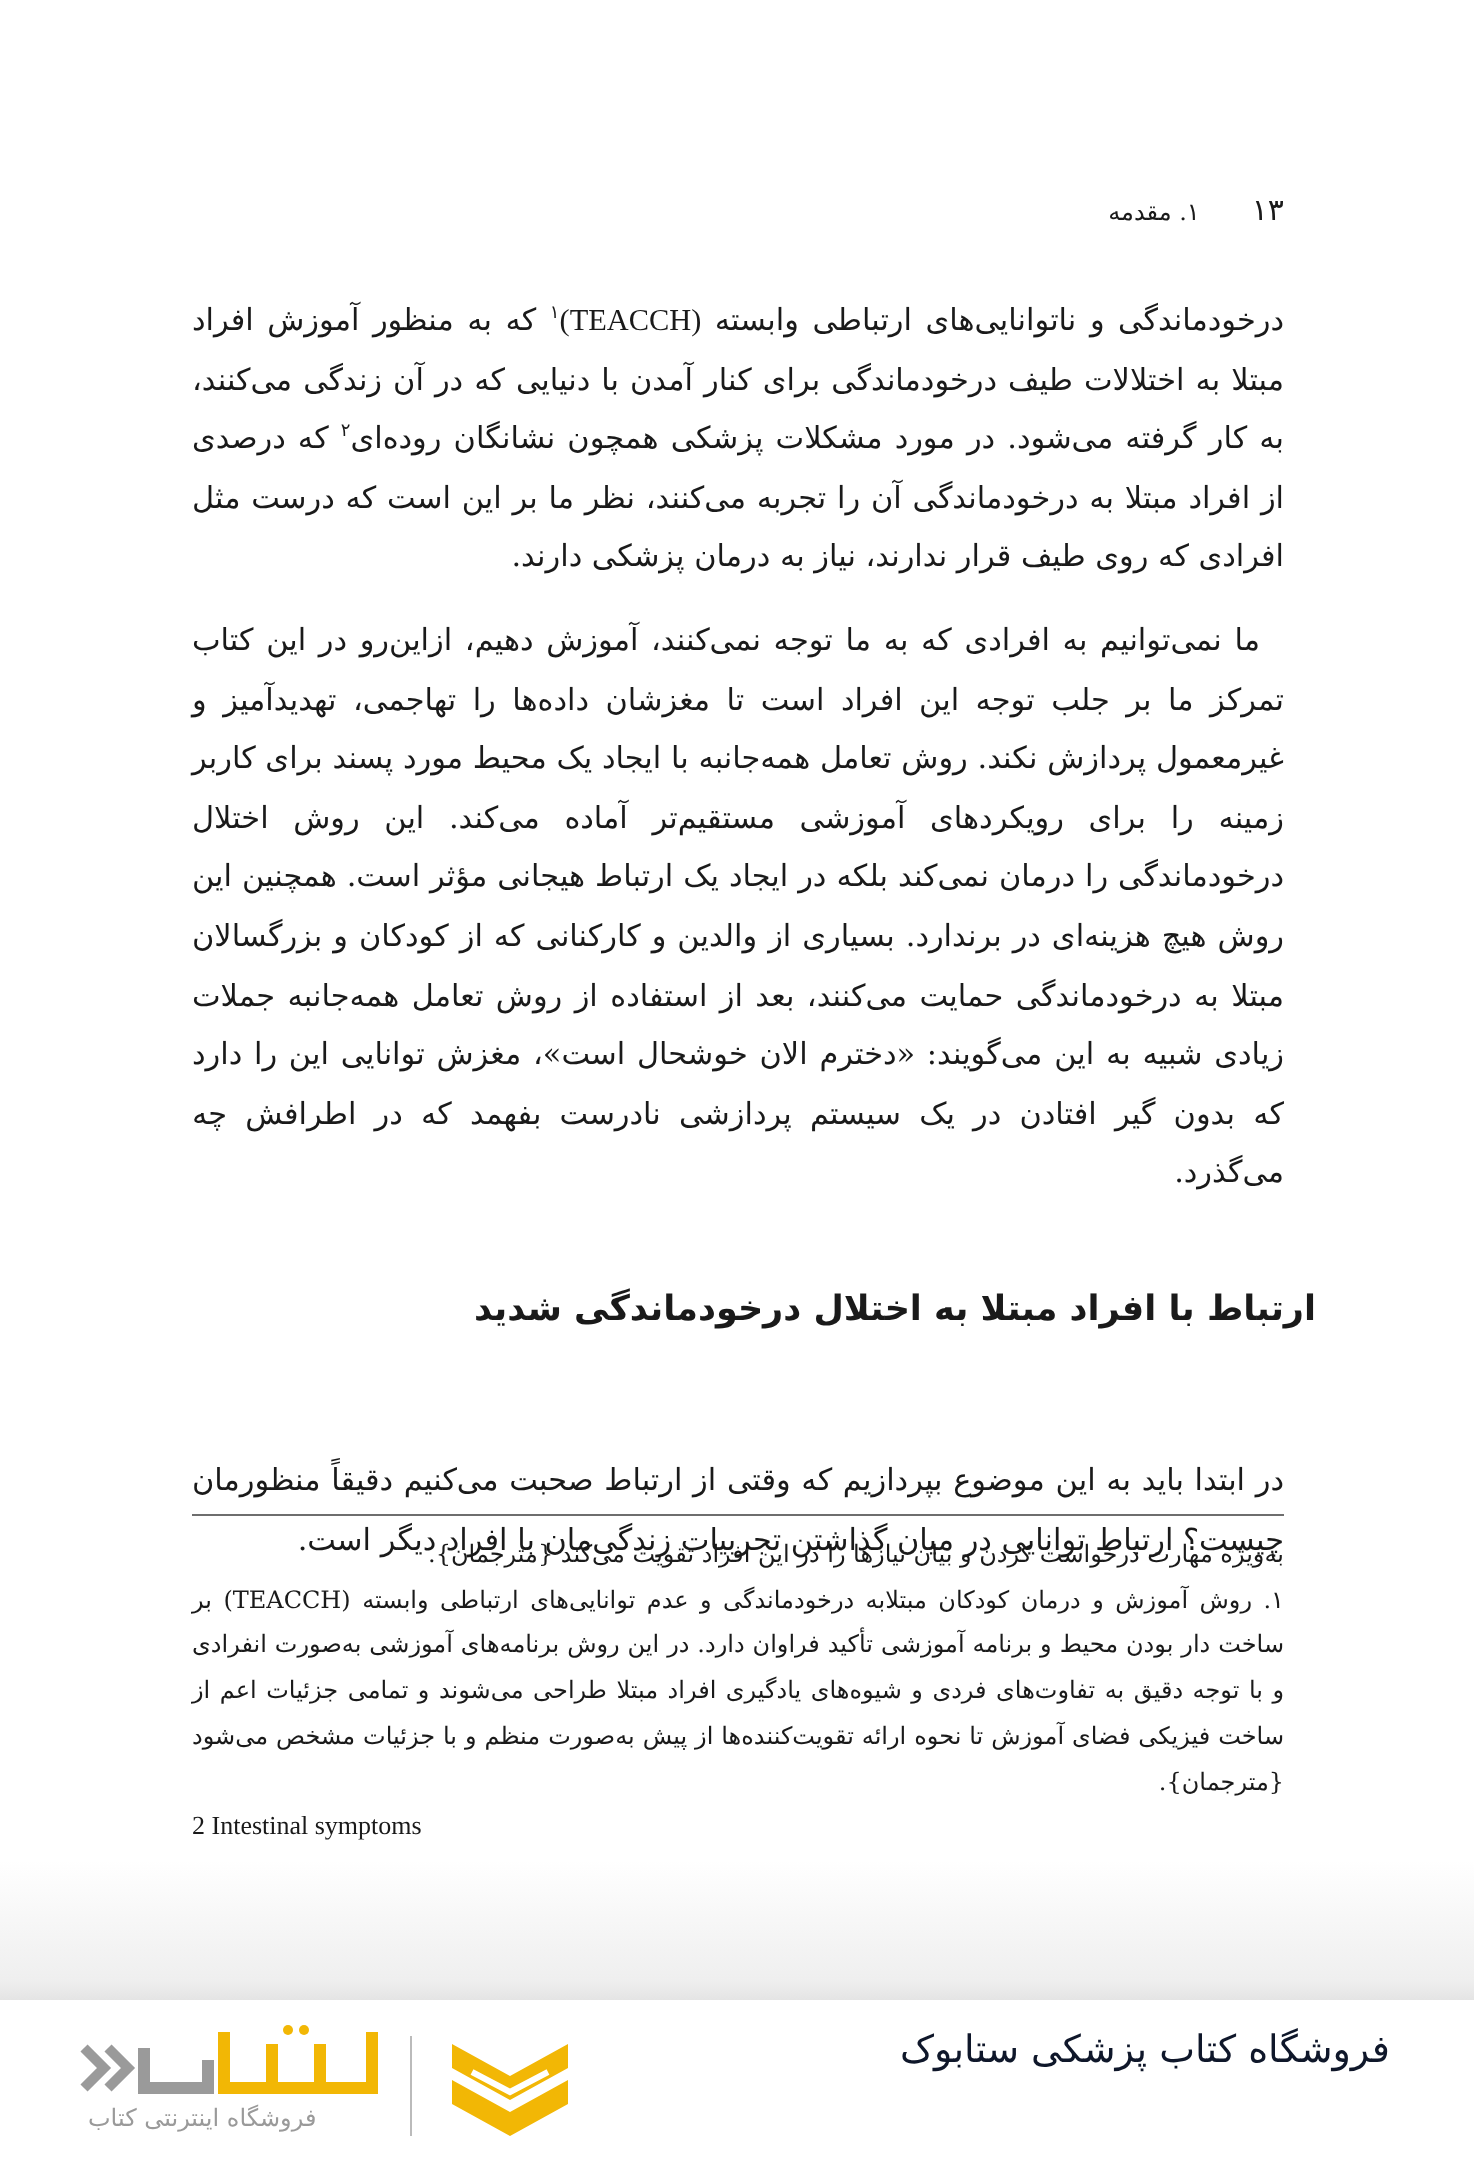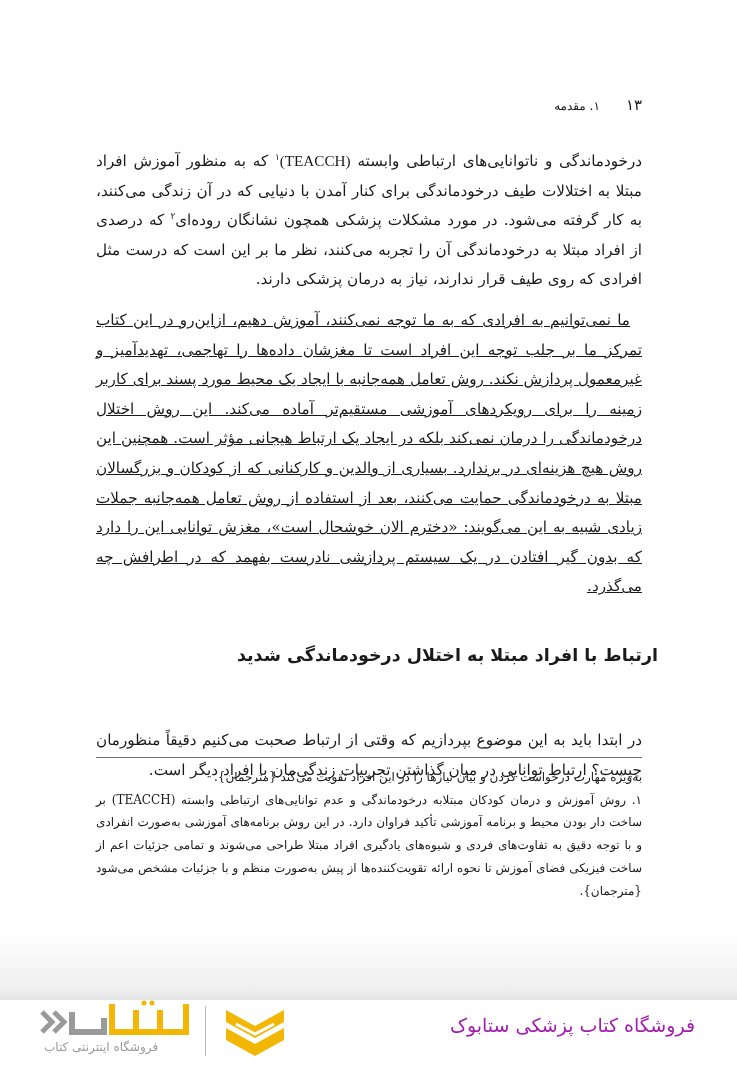--- a/index.html
+++ b/index.html
@@ -17,21 +17,21 @@
     direction: rtl; display: flex; justify-content: flex-start; align-items: baseline; gap: 26px;
     font-size: 13px;
   }
   .running-head .chapter { font-size: 12px; margin-left: 36px; }
   .running-head .pnum { font-size: 15px; font-weight: normal; }
   .body-text {
     position: absolute; left: 96px; width: 546px; direction: rtl; text-align: justify;
     text-align-last: right; font-size: 15.2px; line-height: 29.6px;
   }
   .p1 { top: 146px; }
-  .p2 { top: 306px; text-decoration: underline; }
+  .p2 { top: 306px; }
   .p2 .indent { display: inline-block; width: 12px; }
   .section-heading {
     position: absolute; top: 645px; left: 112px; width: 546px; direction: rtl; text-align: right;
     font-family: "DejaVu Sans", "Liberation Sans", sans-serif; font-weight: bold; font-size: 17.5px;
   }
   .p3 { top: 726px; }
   .rule {
     position: absolute; top: 757px; left: 96px; width: 546px; height: 1px; background: #6e6e6e;
   }
   .footnotes {
@@ -40,28 +40,28 @@
   }
   .footnotes p { margin: 0; }
   .fn-latin { direction: ltr; text-align: left !important; text-align-last: left !important; font-family: "Liberation Serif", serif; font-size: 13px; }
   sup { font-size: 9px; line-height: 0; }
   .latin { font-family: "Liberation Serif", serif; }
   .banner {
     position: absolute; left: 0; top: 1000px; width: 737px; height: 80px; background: #ffffff;
   }
   .banner .store-name {
     position: absolute; right: 42px; top: 14px; direction: rtl;
-    font-family: "DejaVu Sans", sans-serif; font-size: 19px; color: #a21caf;
+    font-family: "DejaVu Sans", sans-serif; font-size: 19px; color: #0f172a;
   }
   .banner .url {
     position: absolute; right: 42px; top: 44px;
     font-family: "DejaVu Sans", sans-serif; font-size: 22px; letter-spacing: 5px; color: #111;
   }
   .banner .url .accent { color: #f2b705; }
-  .logo { position: absolute; left: 36px; top: 0; width: 250px; height: 62px; }
+  .logo { position: absolute; left: 36px; top: 12px; width: 250px; height: 62px; }
   .logo .divider { position: absolute; left: 169px; top: 6px; width: 1px; height: 50px; background: #bbb; }
   .logo .mark { position: absolute; left: 188px; top: 8px; }
   .logo .word { position: absolute; left: 0px; top: 0px; }
   .logo .tagline {
     position: absolute; left: 8px; top: 40px; direction: rtl;
     font-family: "DejaVu Sans", sans-serif; font-size: 12px; color: #9a9a9a;
   }
 </style>
 </head>
 <body>
@@ -83,20 +83,21 @@
 
   <div class="section-heading">ارتباط با افراد مبتلا به اختلال درخودماندگی شدید</div>
 
   <div class="body-text p3">در ابتدا باید به این موضوع بپردازیم که وقتی از ارتباط صحبت می‌کنیم دقیقاً منظورمان چیست؟ ارتباط توانایی در میان گذاشتن تجربیات زندگی‌مان با افراد دیگر است.</div>
 
   <div class="rule"></div>
 
   <div class="footnotes">
     <p>به‌ویژه مهارت درخواست کردن و بیان نیازها را در این افراد تقویت می‌کند {مترجمان}.</p>
     <p>۱. روش آموزش و درمان کودکان مبتلابه درخودماندگی و عدم توانایی‌های ارتباطی وابسته (TEACCH) بر ساخت دار بودن محیط و برنامه آموزشی تأکید فراوان دارد. در این روش برنامه‌های آموزشی به‌صورت انفرادی و با توجه دقیق به تفاوت‌های فردی و شیوه‌های یادگیری افراد مبتلا طراحی می‌شوند و تمامی جزئیات اعم از ساخت فیزیکی فضای آموزش تا نحوه ارائه تقویت‌کننده‌ها از پیش به‌صورت منظم و با جزئیات مشخص می‌شود {مترجمان}.</p>
+    <p class="fn-latin">2 Intestinal symptoms</p>
   </div>
 </div>
 
 <div class="banner">
   <div class="logo">
     <svg class="word" width="160" height="40" viewBox="0 0 160 40">
       <path d="M6 12 L16 22 L6 32" stroke="#9a9a9a" stroke-width="5" fill="none"></path>
       <path d="M18 12 L28 22 L18 32" stroke="#9a9a9a" stroke-width="5" fill="none"></path>
       <path d="M36 12 L36 32 L68 32 L68 18" stroke="#9a9a9a" stroke-width="6" fill="none"></path>
       <path d="M76 4 L76 32 L150 32 L150 4 M100 10 L100 32 M124 10 L124 32" stroke="#f2b705" stroke-width="6" fill="none"></path>

